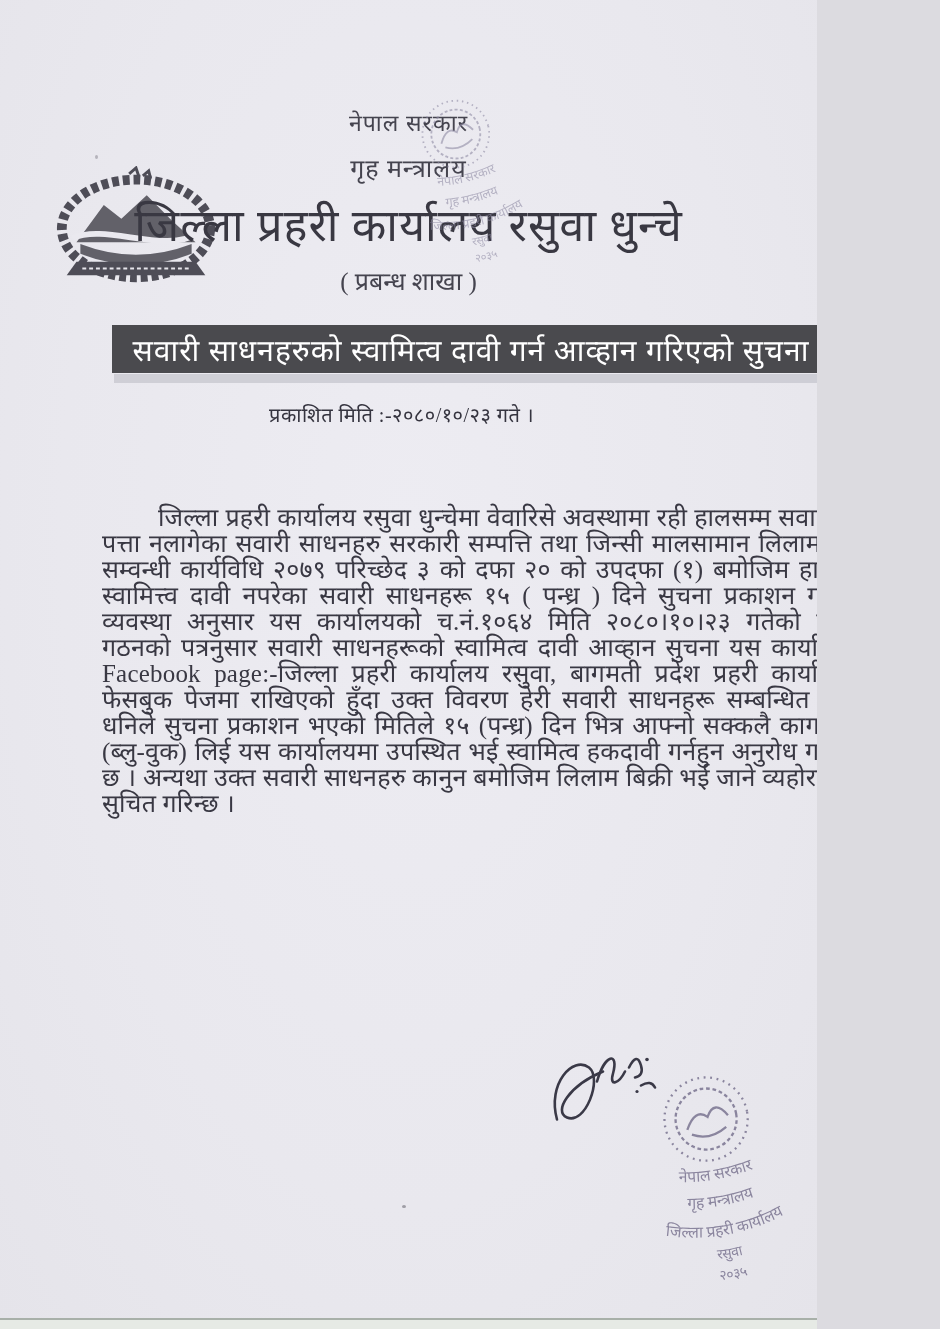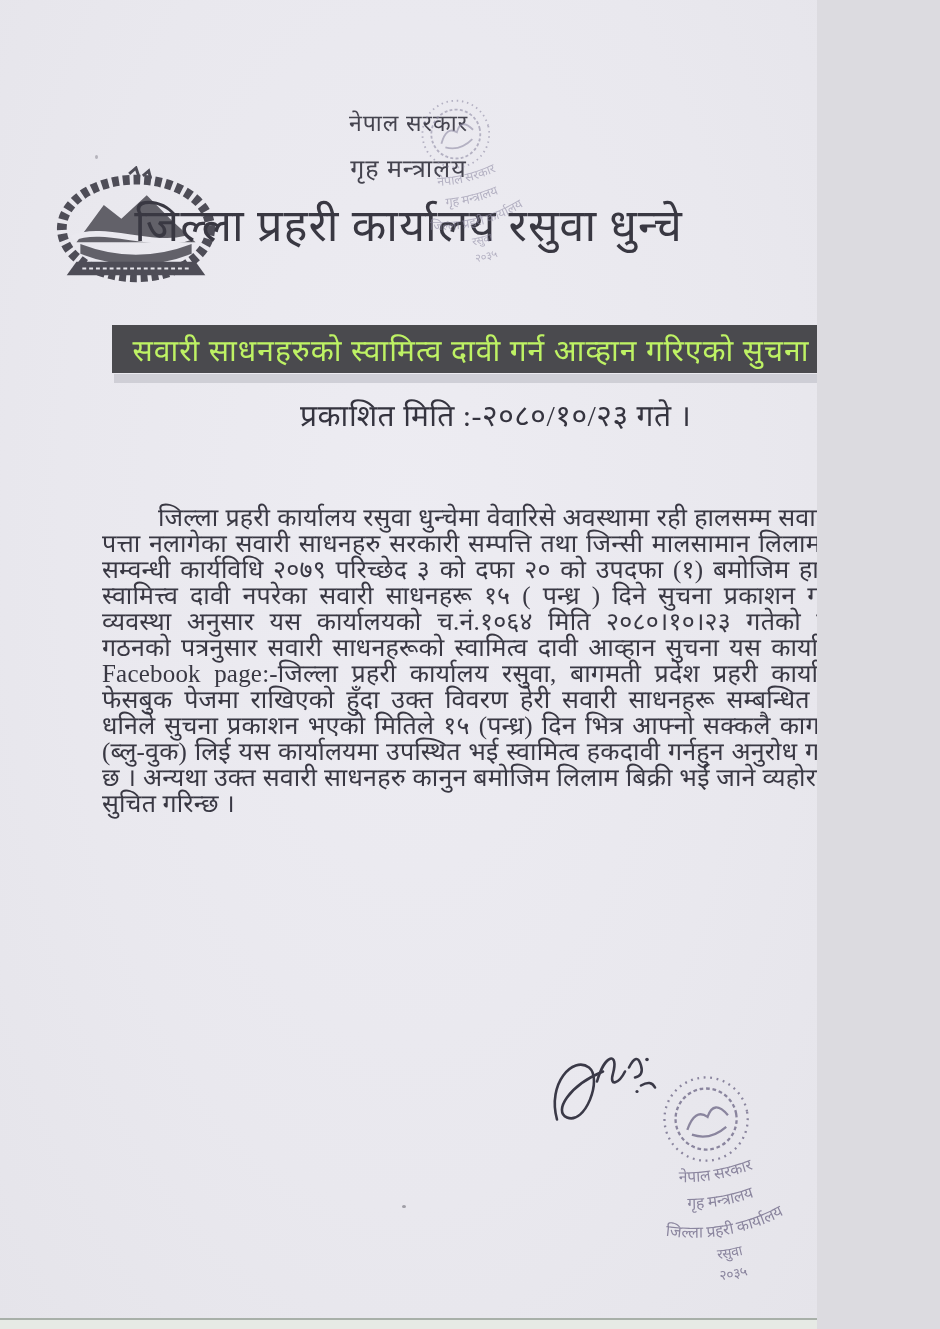--- a/index.html
+++ b/index.html
@@ -31,30 +31,30 @@
   .header-branch{ font-size:25px; margin-top:9px; }
   
   .stamp{ position:absolute; pointer-events:none; }
   .stamp svg{ width:100%; height:100%; }
   .stamp text{ fill:currentColor; font-family:"Liberation Serif","DejaVu Serif",serif; }
   .stamp-header{ left:384px; top:94px; width:168px; height:178px; color:#908ca5; opacity:.6; transform:rotate(-14deg); }
   .stamp-bottom{ left:613px; top:1070px; width:208px; height:222px; color:#7e7894; opacity:.88; transform:rotate(-10deg); }
   
   .banner{
     position:absolute; left:112px; top:325px; width:718px; height:48px;
-    background:#4a4a4e; color:#bef264;
+    background:#4a4a4e; color:#ffffff;
     display:flex; align-items:center; justify-content:center;
     font-size:30px; white-space:nowrap; letter-spacing:1px;
   }
   .banner::after{
     content:""; position:absolute; left:2px; right:12px; bottom:-10px; height:9px;
     background:#c6c5cd; opacity:.75;
   }
   
-  .pub-dates{ position:absolute; left:300px; top:396px; font-size:30px; line-height:39px; color:#35343f; letter-spacing:.5px; }
+  .pub-dates{ position:absolute; left:269px; top:396px; font-size:20px; line-height:39px; color:#35343f; letter-spacing:.5px; }
   
   .body-text{
     position:absolute; left:102px; top:505px; width:774px;
     font-size:25px; line-height:26px; text-align:justify; color:#393843;
     letter-spacing:.2px;
   }
   .body-text p{ text-indent:56px; }
   
   .signature{ position:absolute; left:545px; top:1040px; width:150px; height:108px; color:#3a3947; }
   .signature svg{ width:100%; height:100%; }
@@ -77,20 +77,21 @@
       <path d="M28,80 Q85,102 142,80 L142,90 Q85,112 28,90 Z" fill="currentColor" opacity="0.88"></path>
       <path d="M24,98 L146,98 L156,112 L14,112 Z" fill="currentColor"></path>
       <line x1="30" y1="105" x2="140" y2="105" stroke="#e6e5eb" stroke-width="2" stroke-dasharray="4 3"></line>
     </svg>
   </div>
 
   <div class="header-text">
     <div class="header-gov">नेपाल सरकार</div>
     <div class="header-min">गृह मन्त्रालय</div>
     <div class="header-office">जिल्ला प्रहरी कार्यालय रसुवा धुन्चे</div>
+    <div class="header-branch">( प्रबन्ध शाखा )</div>
   </div>
 
   <div class="stamp stamp-header">
     <svg viewBox="0 0 220 240" aria-hidden="true">
       <g stroke="currentColor" fill="none" stroke-width="2.5">
         <circle cx="110" cy="52" r="45" stroke-dasharray="2 5"></circle>
         <circle cx="110" cy="52" r="33" stroke-dasharray="4 3"></circle>
         <path d="M88,60 Q100,38 112,50 Q122,32 134,52"></path>
         <path d="M92,66 Q110,76 130,64"></path>
       </g>

